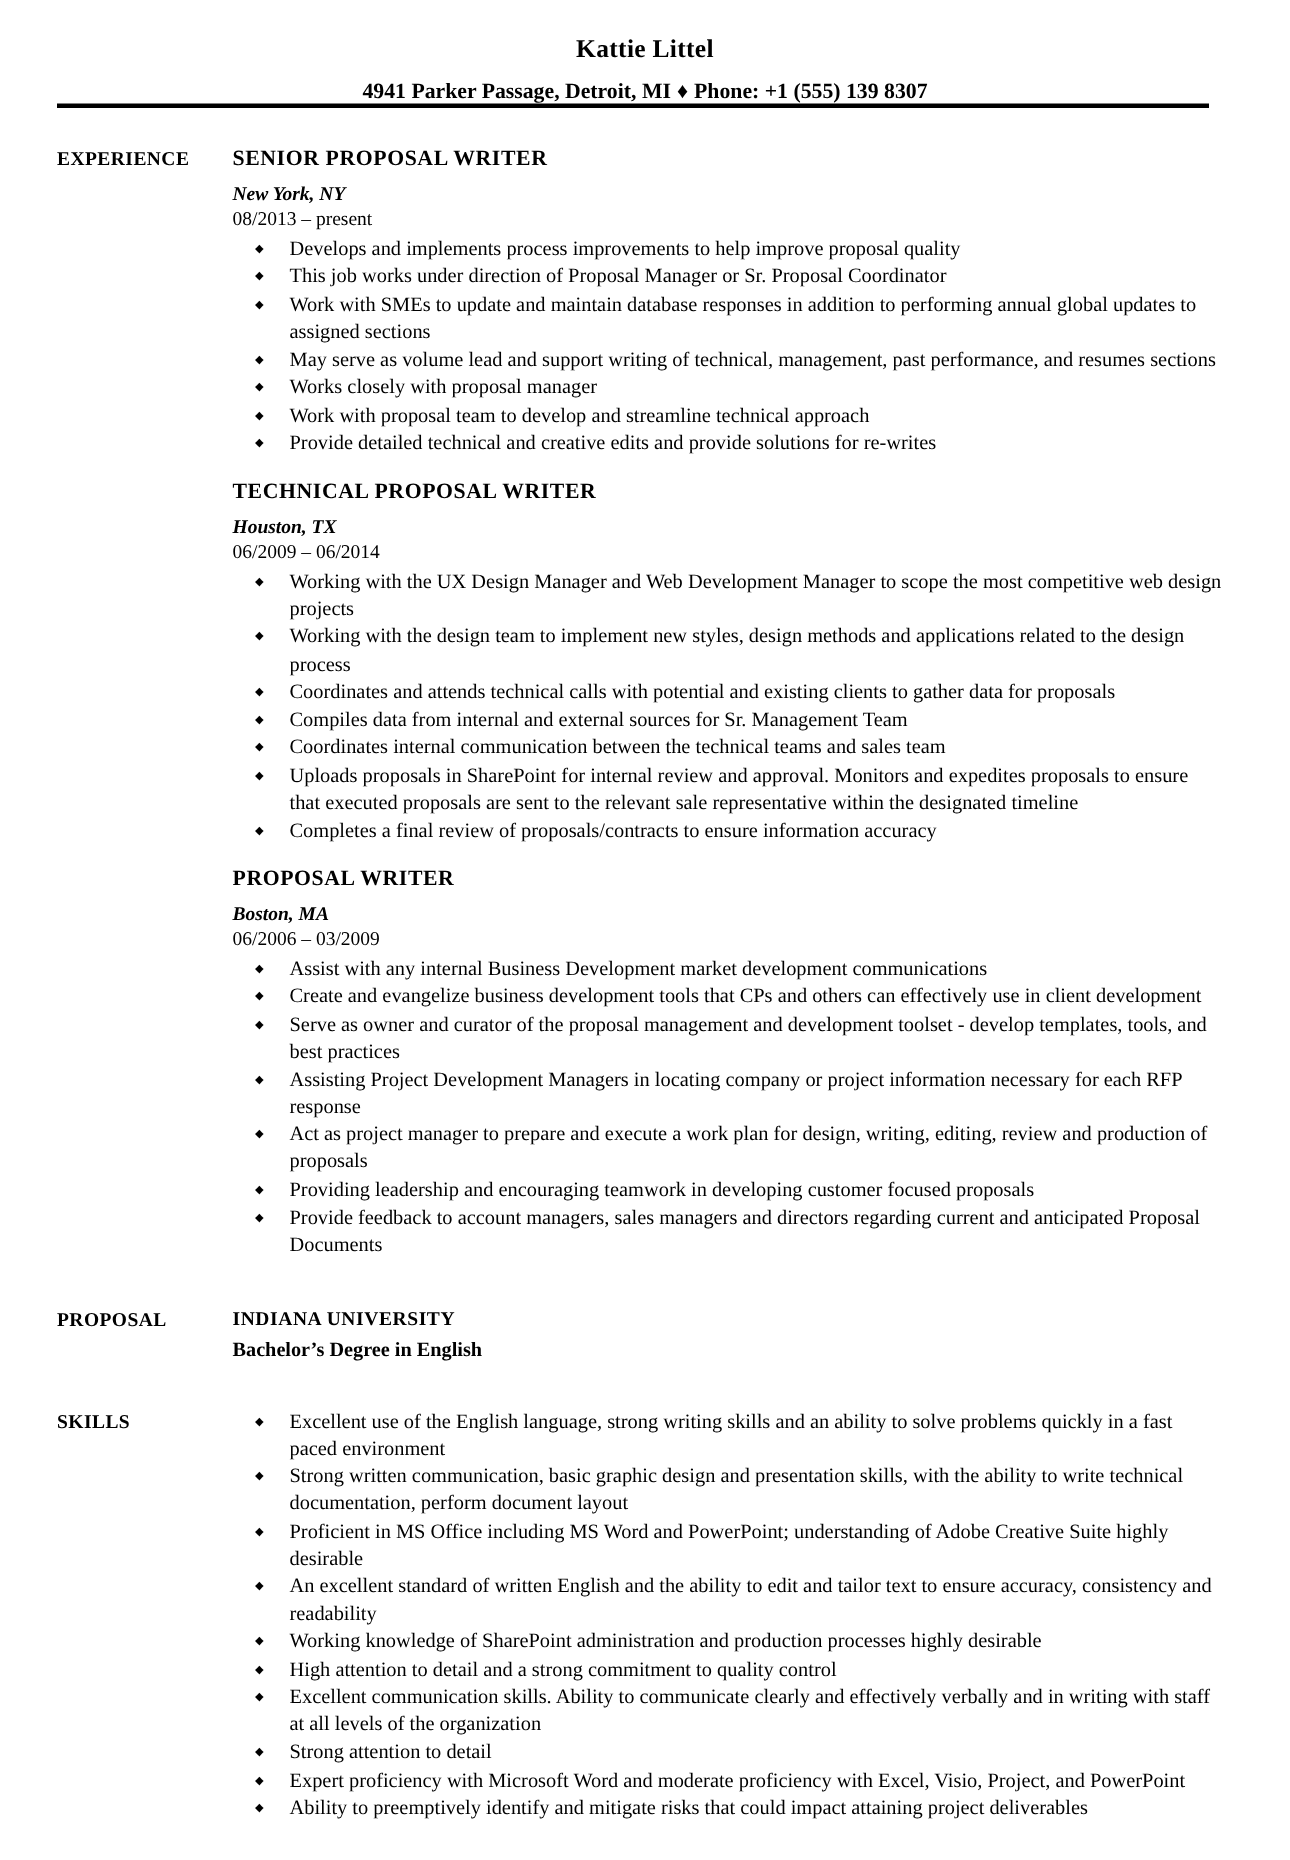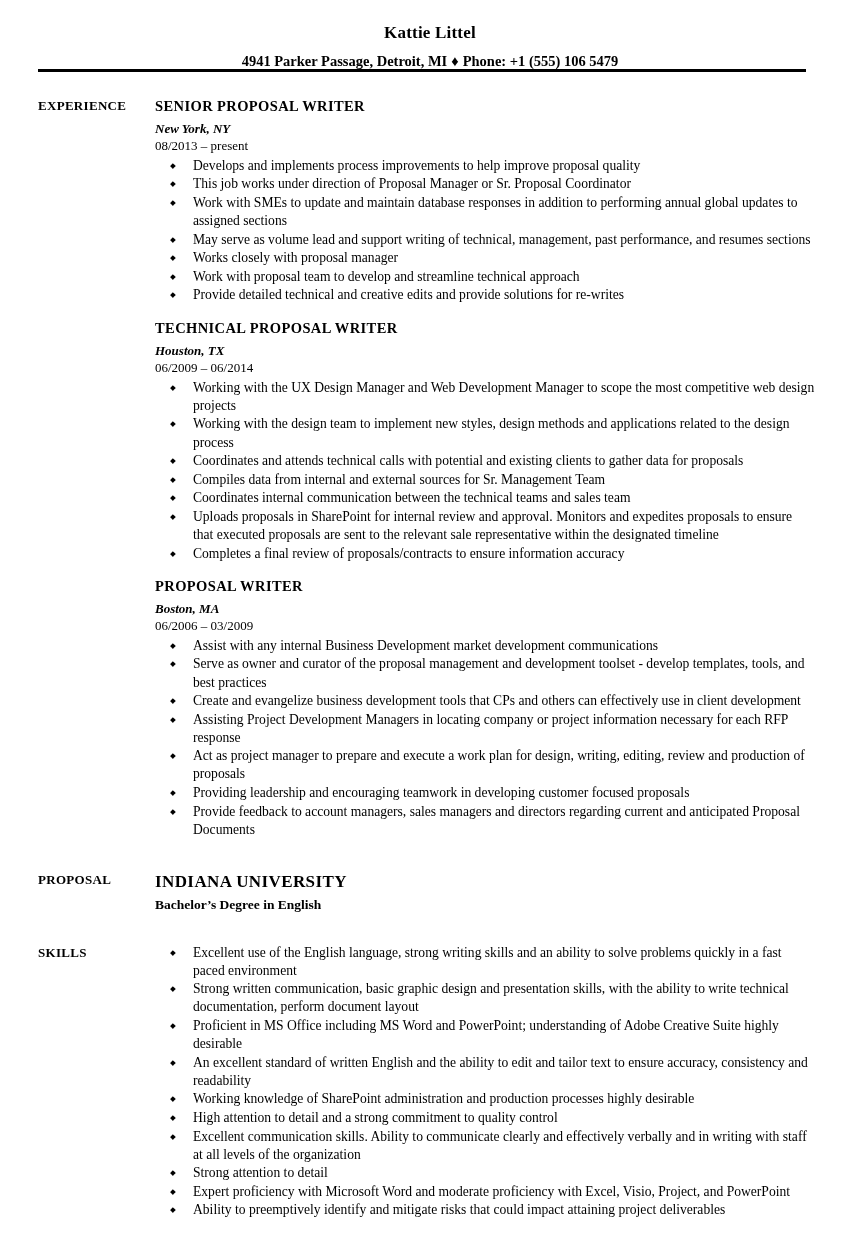--- a/index.html
+++ b/index.html
@@ -124,21 +124,21 @@
     position: absolute;
     left: 2px;
     top: -1px;
     font-size: 7.5px;
     line-height: 1.33;
     transform: translateY(5px);
   }
 
   
   .edu-school {
-    font-size: 17px;
+    font-size: 13px;
     font-weight: bold;
     letter-spacing: 0.4px;
     line-height: 1.3;
   }
   .edu-degree {
     font-size: 13.5px;
     font-weight: bold;
     line-height: 1.4;
     padding-top: 3px;
   }
@@ -151,21 +151,21 @@
   .sec-skills .main-col { padding-right: 45px; }
 </style>
 </head>
 <body>
 
 <div class="page">
 
   <div>
     <div class="hdr-name">Kattie Littel</div>
     <div class="hdr-contact">
-      <span>4941 Parker Passage, Detroit, MI</span><span class="sep">♦</span><span>Phone: +1 (555) 106 5479</span>
+      <span>4941 Parker Passage, Detroit, MI</span><span class="sep">♦</span><span>Phone: +1 (555) 139 8307</span>
     </div>
   </div>
 
   <div class="rule"></div>
 
   <div class="content">
 
     <div class="section sec-experience">
       <div class="label-col">EXPERIENCE</div>
       <div class="main-col">
@@ -199,22 +199,22 @@
             <li>Completes a final review of proposals/contracts to ensure information accuracy</li>
           </ul>
         </div>
 
         <div class="job">
           <div class="job-title">PROPOSAL WRITER</div>
           <div class="job-loc">Boston, MA</div>
           <div class="job-dates">06/2006 – 03/2009</div>
           <ul class="bullets">
             <li>Assist with any internal Business Development market development communications</li>
+            <li>Create and evangelize business development tools that CPs and others can effectively use in client development</li>
             <li>Serve as owner and curator of the proposal management and development toolset - develop templates, tools, and best practices</li>
-            <li>Create and evangelize business development tools that CPs and others can effectively use in client development</li>
             <li>Assisting Project Development Managers in locating company or project information necessary for each RFP response</li>
             <li>Act as project manager to prepare and execute a work plan for design, writing, editing, review and production of proposals</li>
             <li>Providing leadership and encouraging teamwork in developing customer focused proposals</li>
             <li>Provide feedback to account managers, sales managers and directors regarding current and anticipated Proposal Documents</li>
           </ul>
         </div>
 
       </div>
     </div>
 

